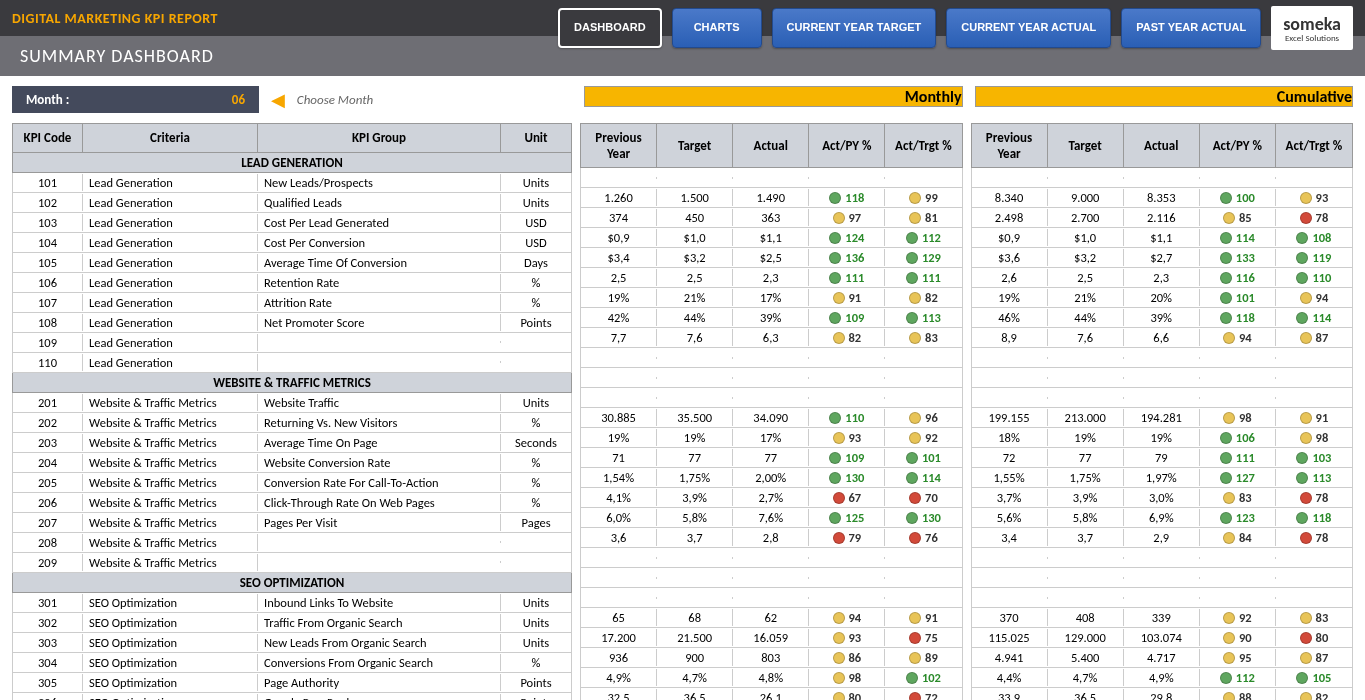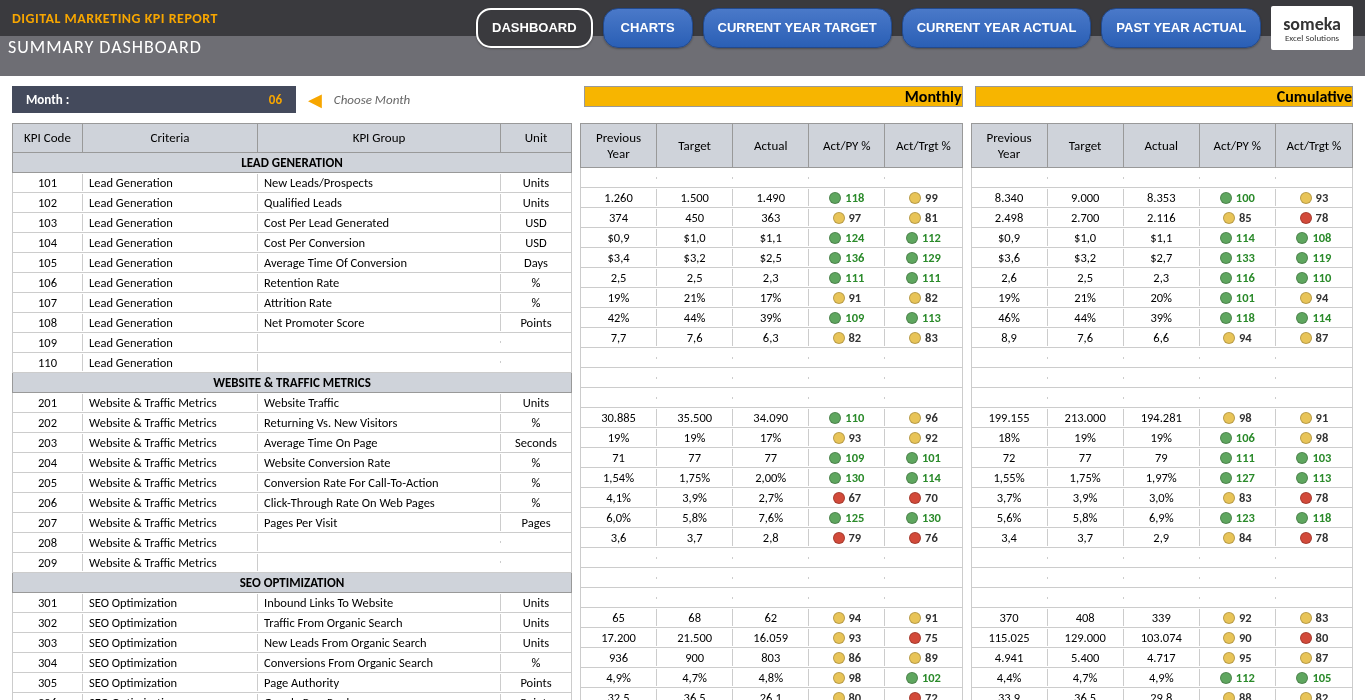--- a/index.html
+++ b/index.html
@@ -1,35 +1,35 @@
 <!DOCTYPE html>
 <html><head>
 <meta charset="utf-8">
 <style>
 *{box-sizing:border-box;margin:0;padding:0}
 body{font-family:Calibri,Arial,sans-serif;font-size:13px;color:#000;background:#fff}
 .top-bar{background:#3a3a3e;height:36px;display:flex;align-items:center;padding:0 12px}
 .top-title{color:#f7a600;font-weight:bold;font-size:14px;letter-spacing:.5px}
-.sub-bar{background:#6e6e74;height:40px;display:flex;padding:0 8px;justify-content:space-between}
+.sub-bar{background:#6e6e74;height:40px;display:flex;align-items:center;padding:0 20px;justify-content:space-between}
 .sub-title{color:#fff;font-size:18px;font-weight:400;letter-spacing:1px}
 .nav{display:flex;gap:10px;align-items:center;position:absolute;top:6px;right:12px}
-.nav button{background:linear-gradient(#4a79c9,#2a5fb5);color:#fff;border:1px solid #224a8e;border-radius:15px;padding:6px 14px;font-size:13px;font-weight:bold;cursor:pointer;text-align:center;line-height:1.2;min-width:90px;height:40px;box-shadow:0 1px 2px rgba(0,0,0,.3)}
+.nav button{background:linear-gradient(#4a79c9,#2a5fb5);color:#fff;border:1px solid #224a8e;border-radius:4px;padding:6px 14px;font-size:11px;font-weight:bold;cursor:pointer;text-align:center;line-height:1.2;min-width:90px;height:40px;box-shadow:0 1px 2px rgba(0,0,0,.3)}
 .nav button.active{background:#3a3a3e;border:2px solid #fff}
 .logo{background:#fff;padding:4px 12px;border-radius:2px;font-weight:bold;font-size:18px;color:#333;display:flex;flex-direction:column;align-items:center;line-height:1;height:44px;justify-content:center}
 .logo small{font-size:9px;font-weight:normal}
 .month-row{display:flex;align-items:center;gap:12px;padding:10px 12px;background:#fff}
-.month-box{background:#444a5c;color:#fff;padding:6px 14px;font-weight:bold;width:284px;display:flex;justify-content:space-between}
+.month-box{background:#444a5c;color:#fff;padding:6px 14px;font-weight:bold;width:247px;display:flex;justify-content:space-between}
 .month-box span:last-child{color:#f7a600}
 .arrow{color:#f7a600;font-size:18px}
 .choose{font-style:italic;color:#666}
 .main{display:flex;gap:8px;padding:0 12px 12px}
 .left{flex:0 0 560px}
 .block{flex:1}
 .hdr-yellow{background:#f7b500;text-align:right;font-weight:bold;border:1px solid #999;font-size:16px}
-.col-hdr{display:grid;background:#cfd3da;border:1px solid #999;font-weight:normal;text-align:center}
+.col-hdr{display:grid;background:#cfd3da;border:1px solid #999;font-weight:bold;text-align:center}
 .left .col-hdr{grid-template-columns:70px 175px 1fr 70px}
 .block .col-hdr{grid-template-columns:repeat(5,1fr)}
 .col-hdr>div{padding:6px 4px;border-right:1px solid #999;display:flex;align-items:center;justify-content:center;line-height:1.2}
 .col-hdr>div:last-child{border-right:none}
 .group-hdr{background:#cfd3da;text-align:center;font-weight:bold;padding:2px;border:1px solid #999;border-top:none}
 .row{display:grid;border:1px solid #ccc;border-top:none;height:20px;align-items:center}
 .left .row{grid-template-columns:70px 175px 1fr 70px}
 .block .row{grid-template-columns:repeat(5,1fr)}
 .row>div{padding:1px 6px;border-right:1px solid #ccc;overflow:hidden;white-space:nowrap;font-size:12.5px}
 .row>div:last-child{border-right:none}

